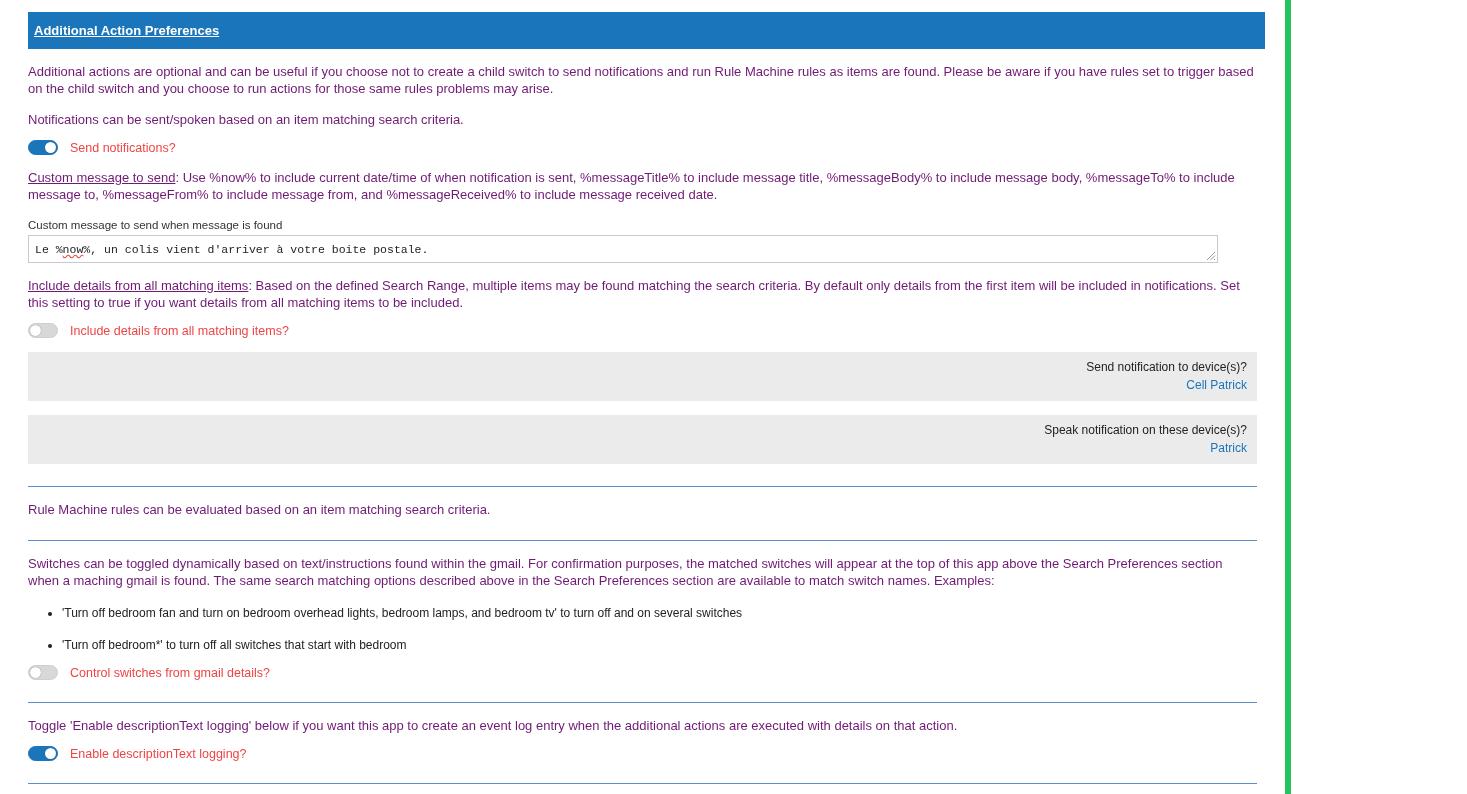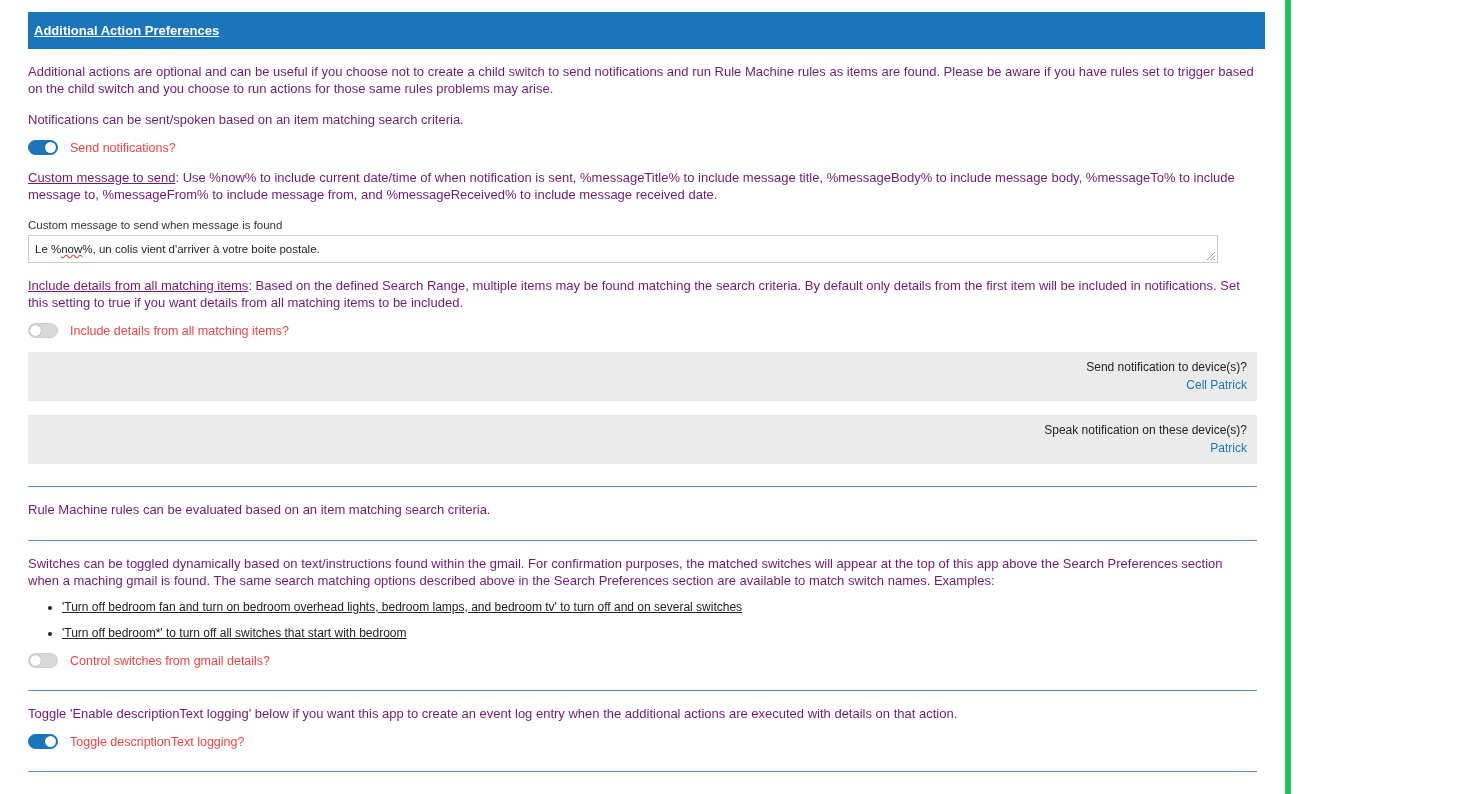--- a/index.html
+++ b/index.html
@@ -108,21 +108,21 @@
   .textarea-wrap {
     margin-top: 4px;
     width: 1190px;
     position: relative;
   }
   .msg-display {
     width: 100%;
     height: 28px;
     box-sizing: border-box;
     border: 1px solid #c9c9c9;
-    font-family: Liberation Sans, sans-serif;
+    font-family: Liberation Mono, monospace;
     font-size: 11.5px;
     color: #222;
     padding: 5px 6px;
     line-height: 17px;
     background: #ffffff;
     white-space: pre;
     overflow: hidden;
   }
   .misspell {
     text-decoration: underline wavy #e04b3a;
@@ -159,22 +159,21 @@
     margin: 22px 0 0 0;
   }
   ul.examples {
     margin: 4px 0 0 0;
     padding-left: 34px;
     font-size: 12px;
     line-height: 15px;
     color: #222;
   }
   ul.examples li {
-    margin-top: 11px;
-    text-decoration: underline;
+    margin-top: 17px;
   }
 </style>
 </head>
 <body>
 
 <div class="page">
 
   <div class="section-header">
     <span class="title">Additional Action Preferences</span>
   </div>
@@ -246,21 +245,21 @@
     </div>
 
     <hr class="sep">
 
     <p class="para">Toggle 'Enable descriptionText logging' below if you want this app to create an event log entry when the additional actions are executed with details on that action.</p>
 
     <div class="toggle-row">
       <div class="toggle on">
           <span class="knob"></span>
         </div>
-      <span class="toggle-label">Toggle descriptionText logging?</span>
+      <span class="toggle-label">Enable descriptionText logging?</span>
     </div>
 
     <hr class="sep">
 
   </div>
 </div>
 
 <div class="scroll-gutter"></div>
 
 </body></html>

